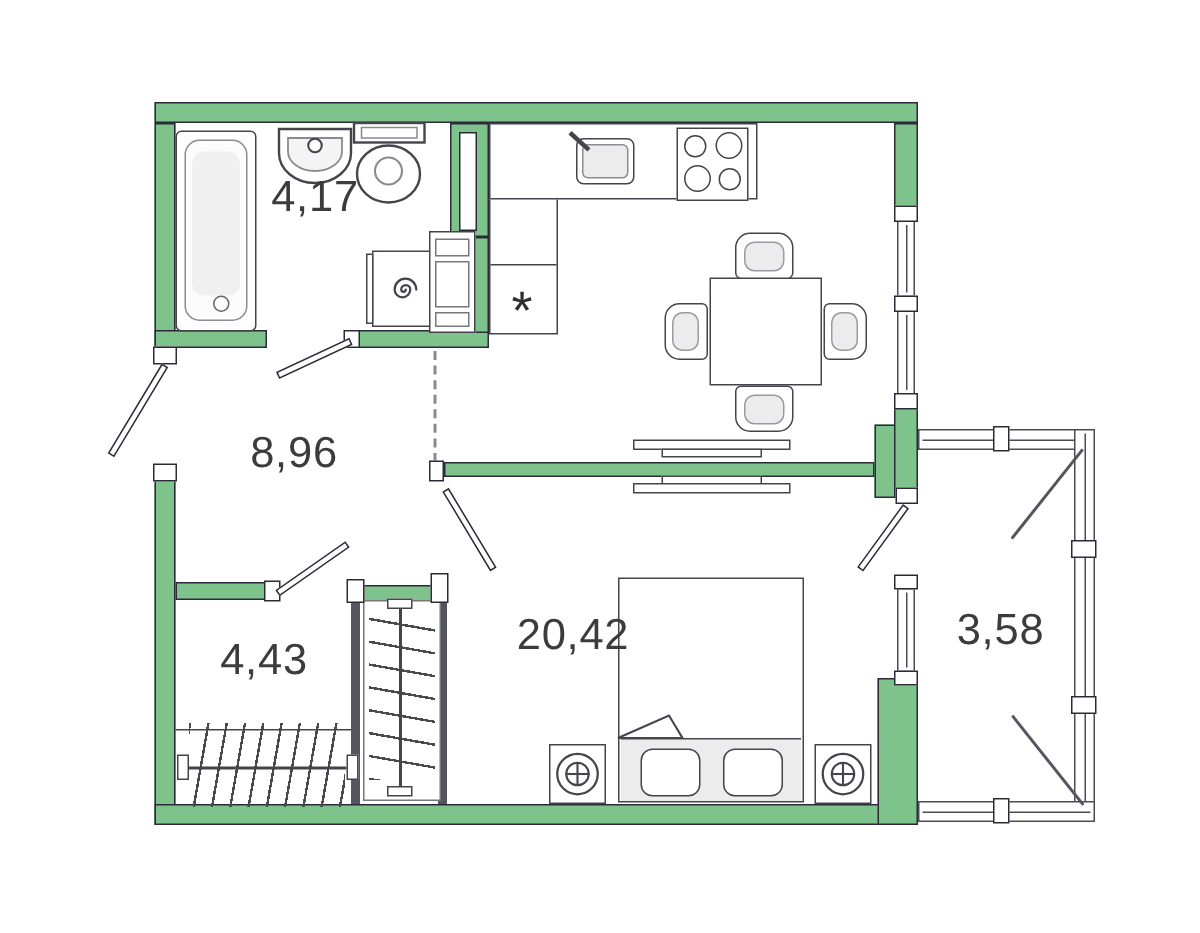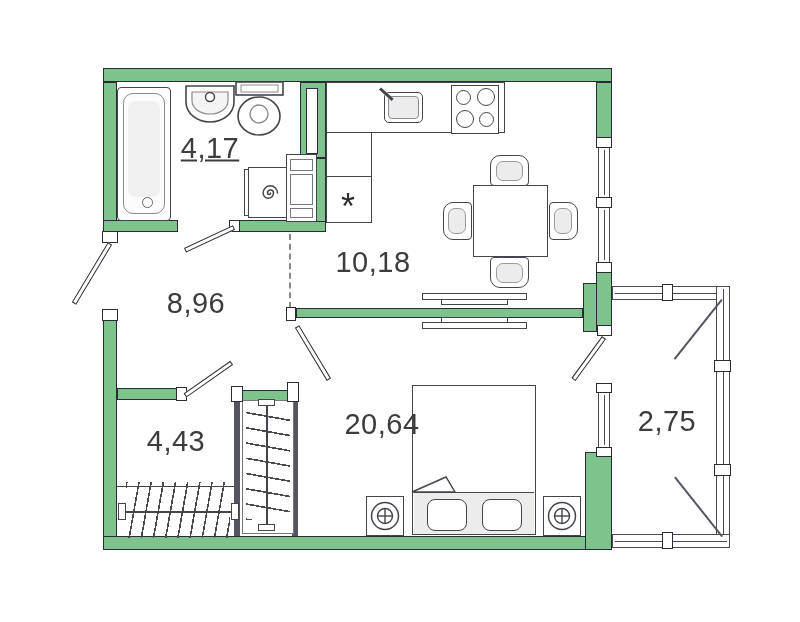--- a/index.html
+++ b/index.html
@@ -170,21 +170,20 @@
     <line x1="17" y1="9" x2="17" y2="25" stroke="#44444c" stroke-width="1.4"></line>
     <line x1="9" y1="17" x2="25" y2="17" stroke="#44444c" stroke-width="1.4"></line>
   </svg>
   <svg style="left:545px;top:499px;" width="34" height="34" viewBox="0 0 34 34">
     <circle cx="17" cy="17" r="13.5" fill="#fff" stroke="#44444c" stroke-width="1.5"></circle>
     <circle cx="17" cy="17" r="7.5" fill="#fff" stroke="#44444c" stroke-width="1.4"></circle>
     <line x1="17" y1="9" x2="17" y2="25" stroke="#44444c" stroke-width="1.4"></line>
     <line x1="9" y1="17" x2="25" y2="17" stroke="#44444c" stroke-width="1.4"></line>
   </svg>
 
-  <div class="label" style="left:210px;top:148px;text-decoration:underline;">4,17</div>
+  <div class="label" style="left:210px;top:132px;">4,17</div>
   <div class="label" style="left:196px;top:303px;">8,96</div>
-  <div class="label" style="left:373px;top:262px;">10,18</div>
   <div class="label" style="left:176px;top:441px;">4,43</div>
-  <div class="label" style="left:382px;top:424px;">20,64</div>
-  <div class="label" style="left:667px;top:421px;">2,75</div>
+  <div class="label" style="left:382px;top:424px;">20,42</div>
+  <div class="label" style="left:667px;top:421px;">3,58</div>
   <div class="mark" style="left:348px;top:207px;">*</div>
 
 </div>
 
 </body></html>

